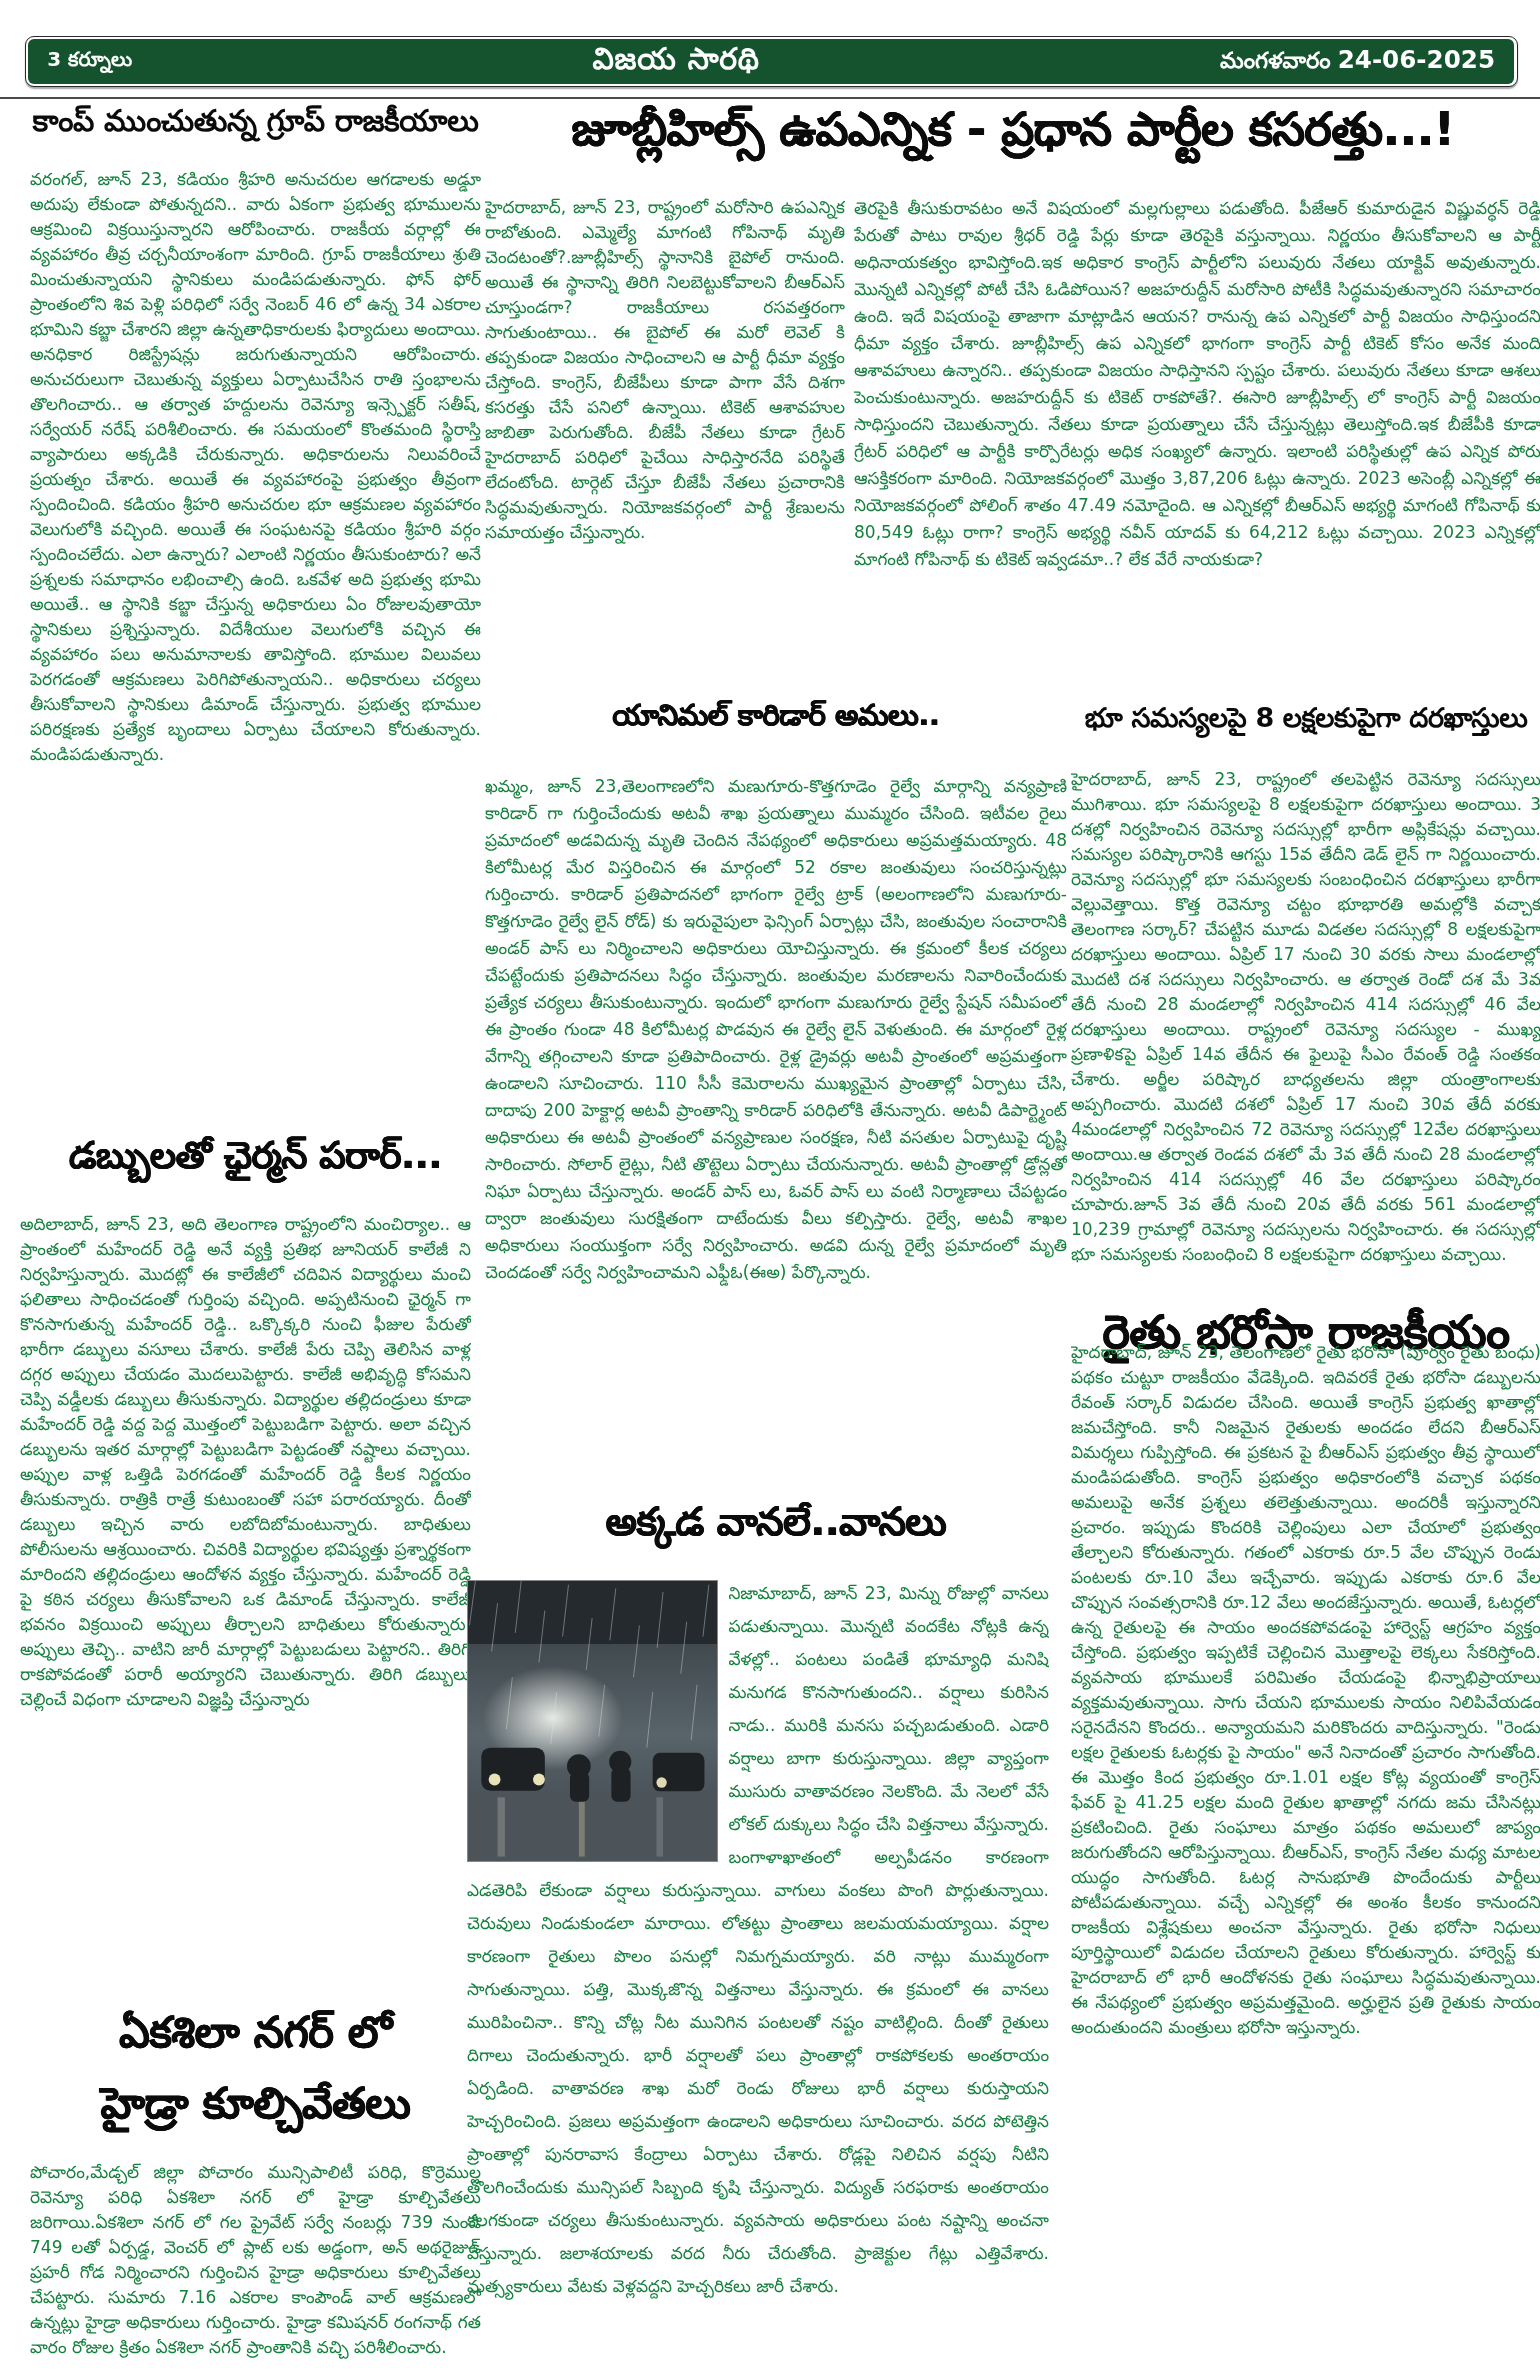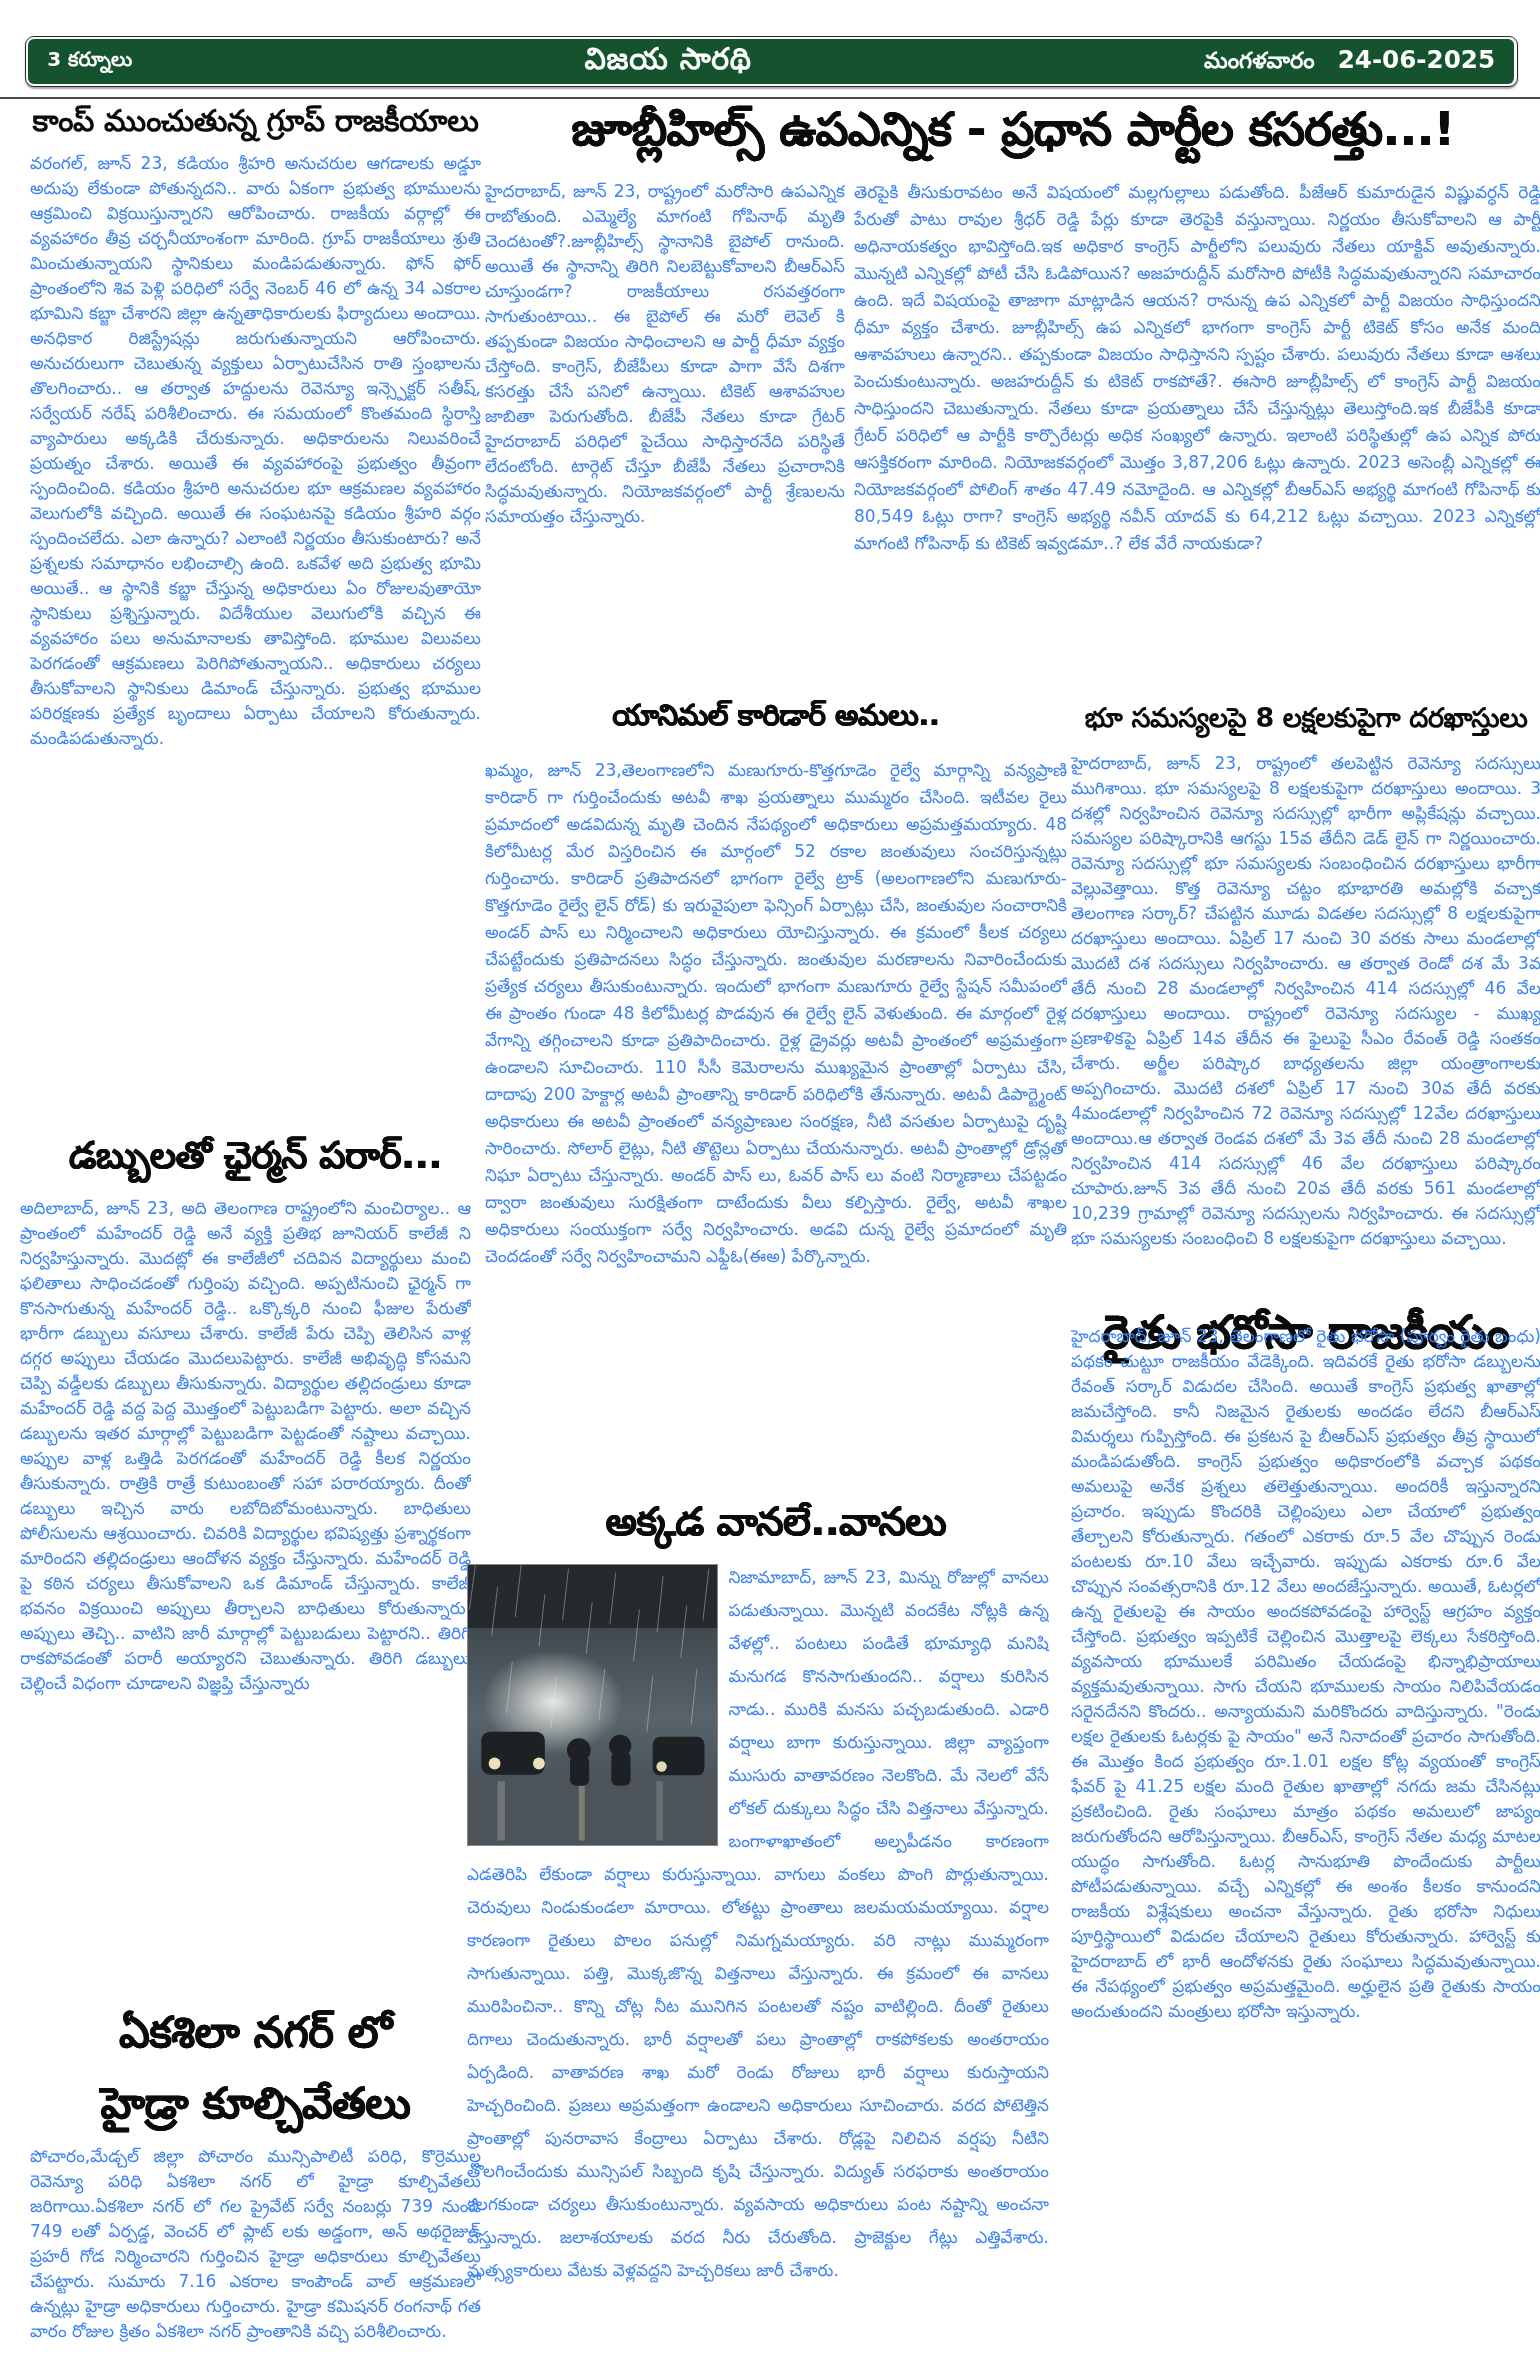--- a/index.html
+++ b/index.html
@@ -15,31 +15,31 @@
     border:1.5px solid #2a2a2a; border-radius:9px; background:#ffffff; padding:2.2px;
     box-shadow:0 1.5px 1.5px rgba(0,0,0,.35);
   }
   .masthead-bar {
     width:100%; height:100%; background:#14532d; border-radius:6px;
     display:flex; align-items:center; justify-content:space-between;
     padding:0 19.4px; color:#ffffff;
   }
   .page-label { font-size:20px; font-weight:bold; }
   .masthead-title { font-size:30px; font-weight:bold; letter-spacing:0.7px; }
-  .date-wrap { font-size:22.4px; font-weight:bold; display:flex; gap:23px; align-items:baseline; }
+  .date-wrap { font-size:22.4px; font-weight:bold; display:flex; gap:7px; align-items:baseline; }
   .date-wrap .date-num { font-size:24.6px; }
   .top-rule { position:absolute; left:0; top:97px; width:1541px; height:1.5px; background:#4a4a4a; }
 
   
   .headline { font-weight:bold; color:#0b0b0b; text-align:center; line-height:1.15;
               letter-spacing:-0.4px; }
   .hl-heavy { text-shadow:0.4px 0 #0b0b0b, -0.4px 0 #0b0b0b; }
   .body-text {
-    font-size:17px; line-height:25px; text-align:justify; color:#3b82f6;
-    overflow:hidden; word-break:break-word;
+    font-size:17px; line-height:25px; text-align:justify; color:#15803d;
+    overflow:hidden; word-break:break-word;margin-top:16px;
   }
   .abs { position:absolute; }
 
   
   .jubilee-headline { left:485px; top:103px; width:1056px; font-size:46px; }
   .jubilee-body { left:485px; top:179px; width:1056px; height:516px; display:flex; gap:9px; }
   .jubilee-col1 { width:360px; height:100%; }
   .jubilee-col2 { width:687px; height:100%; line-height:27px; }
 
   

